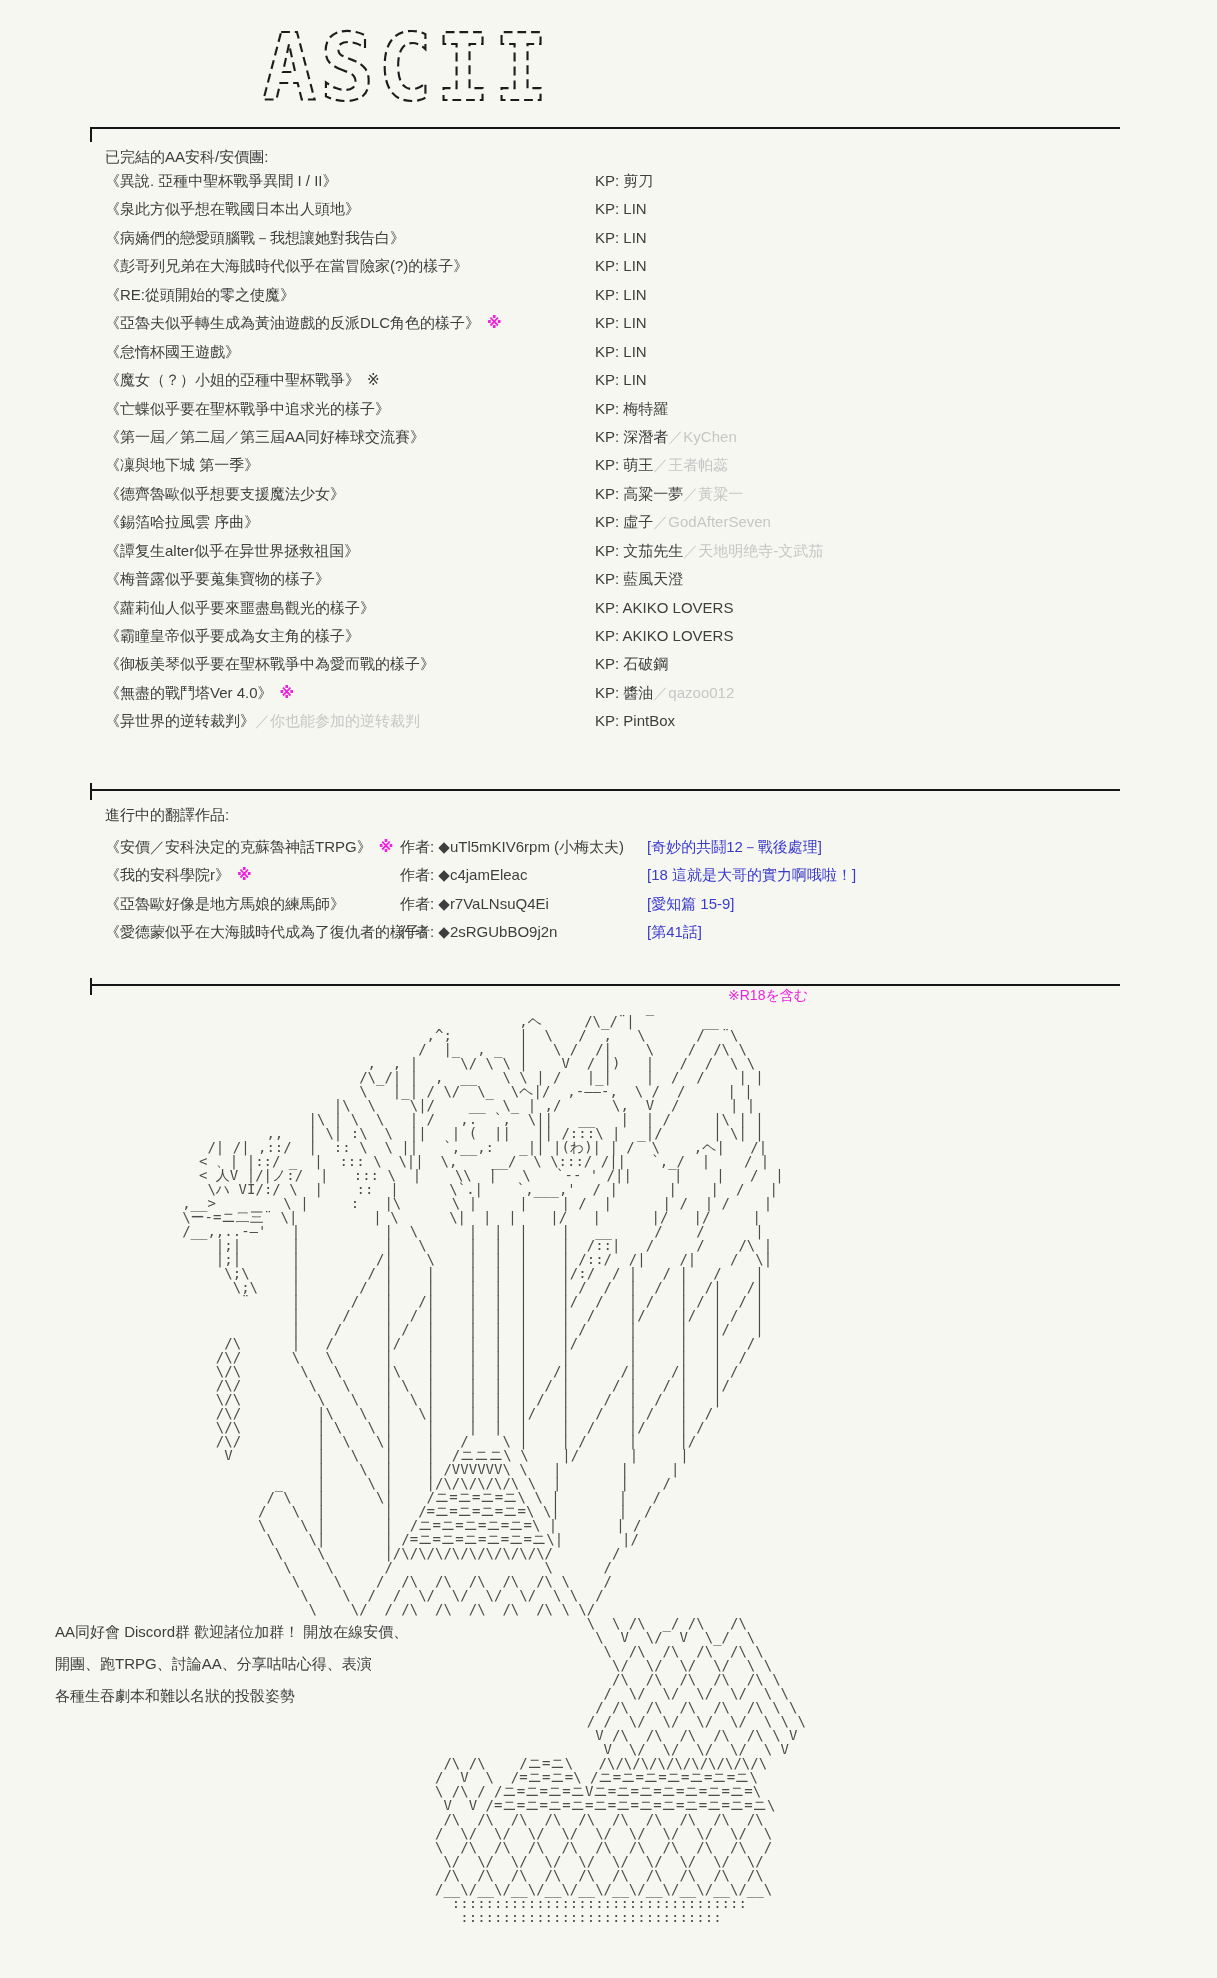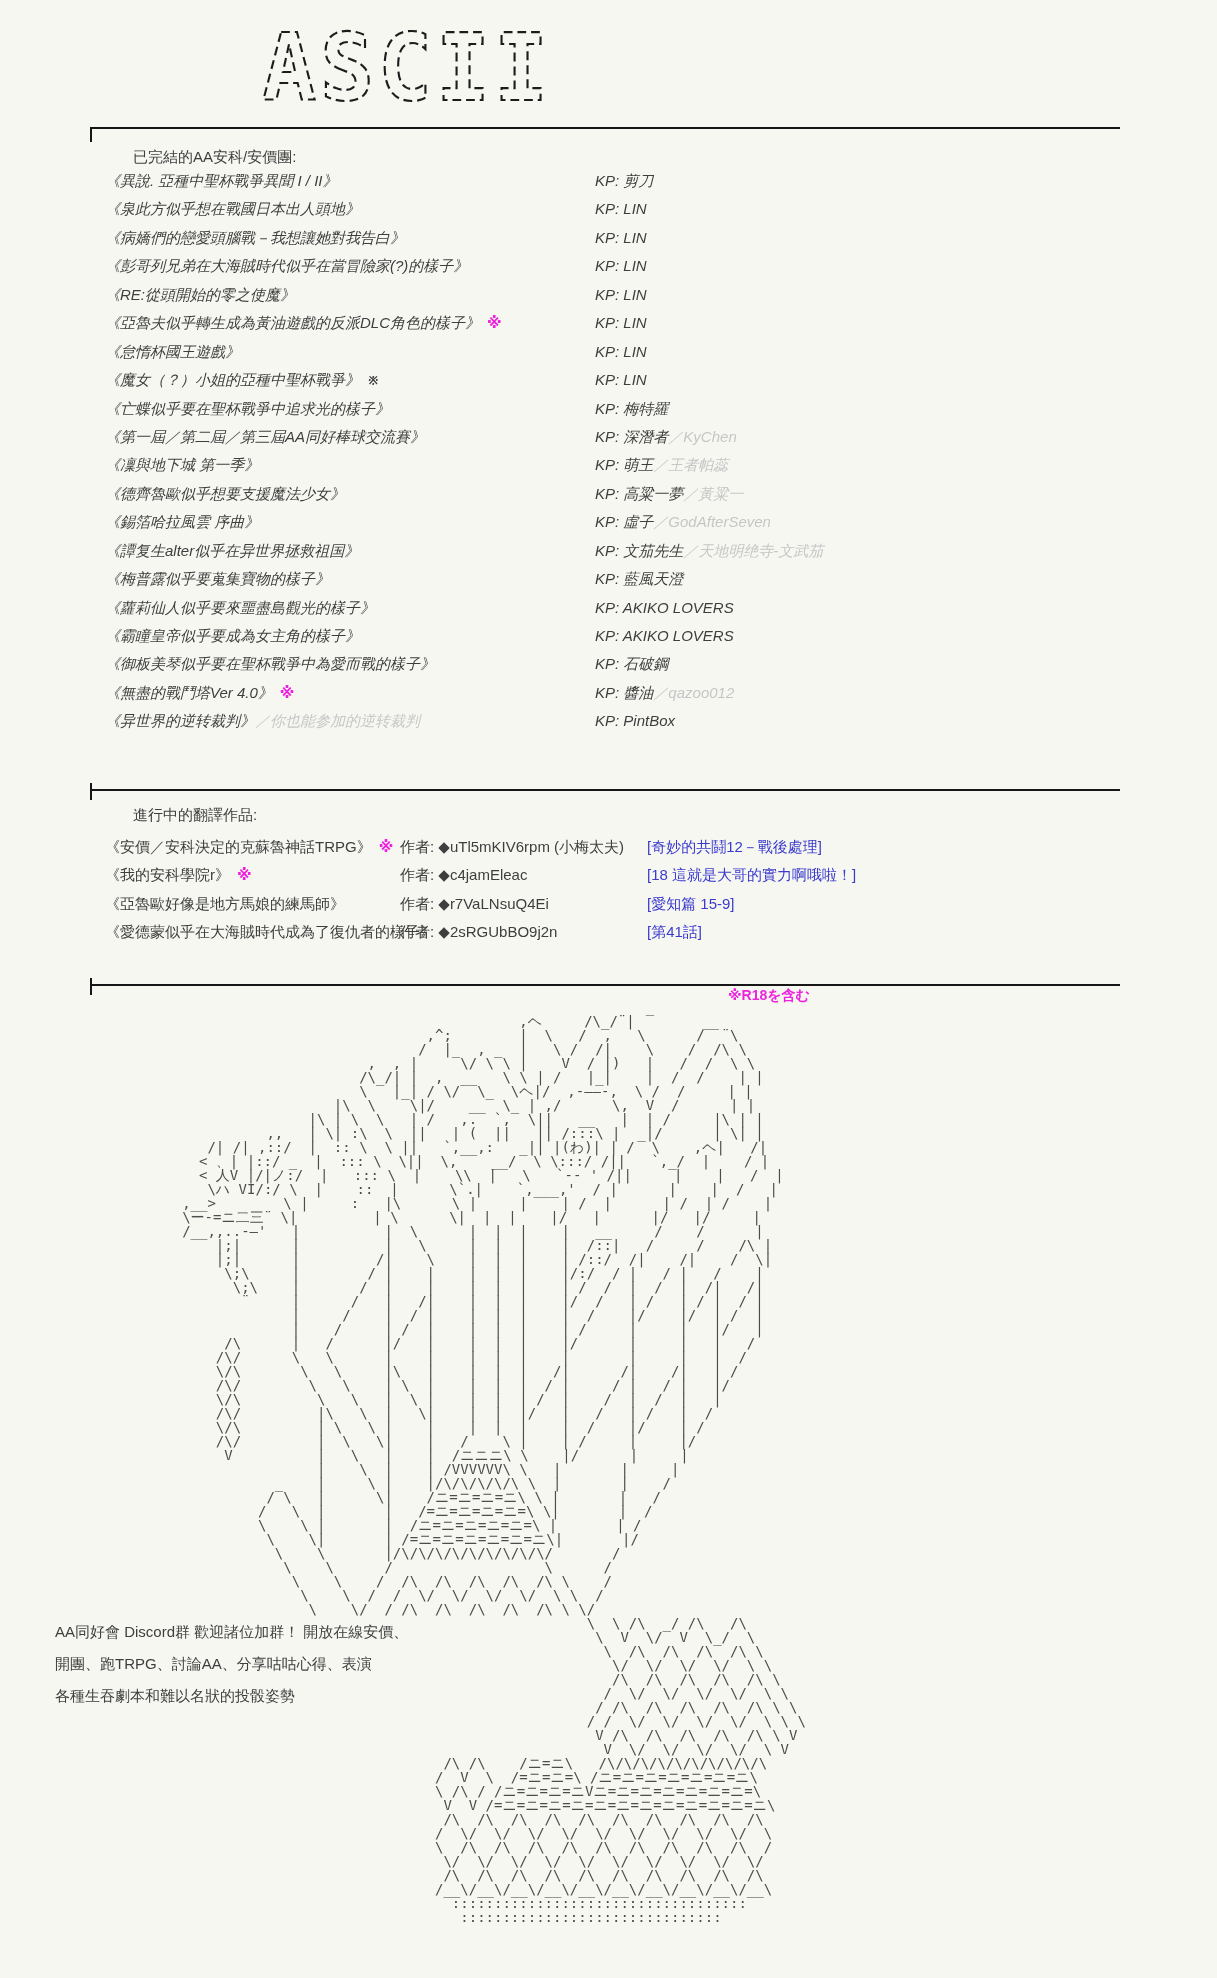--- a/index.html
+++ b/index.html
@@ -16,33 +16,33 @@
     font-weight:bold;
     fill:none;stroke:#1c1c1c;stroke-width:2.2;
     stroke-dasharray:9 5;
     letter-spacing:4px;
   }
   
   .hline{position:absolute;left:90px;width:1030px;height:0;border-top:2px solid #161616;}
   .hline.corner:before{content:"";position:absolute;left:0;top:0;width:2px;height:13px;background:#161616;}
   .hline.tick:before{content:"";position:absolute;left:0;top:-8px;width:2px;height:17px;background:#161616;}
   
-  .heading{position:absolute;left:105px;font-size:15px;white-space:nowrap;color:#3e3e3e;margin-left:28px;}
+  .heading{position:absolute;left:105px;font-size:15px;white-space:nowrap;color:#3e3e3e;}
   
   .list{position:absolute;left:105px;width:1110px;}
   .row{position:relative;height:28.45px;white-space:nowrap;font-size:15px;line-height:22px;}
   .title{white-space:nowrap;}
   .gray{color:#c6c6c6;}
   .mark{color:#ee22dd;font-weight:bold;margin-left:7px;}
   .mark.dark{color:#3e3e3e;font-weight:normal;}
   .kp{position:absolute;left:490px;top:0;white-space:nowrap;}
   .author{position:absolute;left:295px;top:0;white-space:nowrap;}
   .tlink{position:absolute;left:542px;top:0;white-space:nowrap;color:#3a3ace;cursor:pointer;}
   
-  #r18{position:absolute;left:728px;top:987px;color:#ee22dd;font-size:14px;font-weight:bold;}
+  #r18{position:absolute;left:728px;top:987px;color:#ee22dd;font-size:14px;font-weight:normal;}
   
   #aa{
     position:absolute;left:140px;top:1000px;margin:0;
     font-family:"DejaVu Sans Mono",monospace;
     font-size:14px;line-height:14px;color:#4c4c4c;
     white-space:pre;letter-spacing:0;
   }
   
   #discord{position:absolute;left:55px;top:1616px;font-size:15px;line-height:32px;color:#3e3e3e;z-index:5;}
   #discord .lbl{font-weight:bold;}
@@ -52,21 +52,21 @@
 <body>
 
 <svg id="logo" width="300" height="100" viewBox="0 0 300 100">
   <text x="4" y="82" font-size="92" textLength="290" lengthAdjust="spacingAndGlyphs">ASCII</text>
 </svg>
 
 <div class="hline corner" style="top:127px;"></div>
 
 <div class="heading" style="top:148px;">已完結的AA安科/安價團:</div>
 
-<div class="list" style="top:170px;font-style:italic;">
+<div class="list" style="top:170px;">
   <div class="row"><span class="title"><span>《異說. 亞種中聖杯戰爭異聞 I / II》</span><span class="gray"></span><span class="mark"></span></span><span class="kp"><span>KP:</span> <span>剪刀</span><span class="gray"></span></span></div>
   <div class="row"><span class="title"><span>《泉此方似乎想在戰國日本出人頭地》</span><span class="gray"></span><span class="mark"></span></span><span class="kp"><span>KP:</span> <span>LIN</span><span class="gray"></span></span></div>
   <div class="row"><span class="title"><span>《病嬌們的戀愛頭腦戰－我想讓她對我告白》</span><span class="gray"></span><span class="mark"></span></span><span class="kp"><span>KP:</span> <span>LIN</span><span class="gray"></span></span></div>
   <div class="row"><span class="title"><span>《彭哥列兄弟在大海賊時代似乎在當冒險家(?)的樣子》</span><span class="gray"></span><span class="mark"></span></span><span class="kp"><span>KP:</span> <span>LIN</span><span class="gray"></span></span></div>
   <div class="row"><span class="title"><span>《RE:從頭開始的零之使魔》</span><span class="gray"></span><span class="mark"></span></span><span class="kp"><span>KP:</span> <span>LIN</span><span class="gray"></span></span></div>
   <div class="row"><span class="title"><span>《亞魯夫似乎轉生成為黃油遊戲的反派DLC角色的樣子》</span><span class="gray"></span><span class="mark">※</span></span><span class="kp"><span>KP:</span> <span>LIN</span><span class="gray"></span></span></div>
   <div class="row"><span class="title"><span>《怠惰杯國王遊戲》</span><span class="gray"></span><span class="mark"></span></span><span class="kp"><span>KP:</span> <span>LIN</span><span class="gray"></span></span></div>
   <div class="row"><span class="title"><span>《魔女（？）小姐的亞種中聖杯戰爭》</span><span class="gray"></span><span class="mark dark">※</span></span><span class="kp"><span>KP:</span> <span>LIN</span><span class="gray"></span></span></div>
   <div class="row"><span class="title"><span>《亡蝶似乎要在聖杯戰爭中追求光的樣子》</span><span class="gray"></span><span class="mark"></span></span><span class="kp"><span>KP:</span> <span>梅特羅</span><span class="gray"></span></span></div>
   <div class="row"><span class="title"><span>《第一屆／第二屆／第三屆AA同好棒球交流賽》</span><span class="gray"></span><span class="mark"></span></span><span class="kp"><span>KP:</span> <span>深潛者</span><span class="gray">／KyChen</span></span></div>

